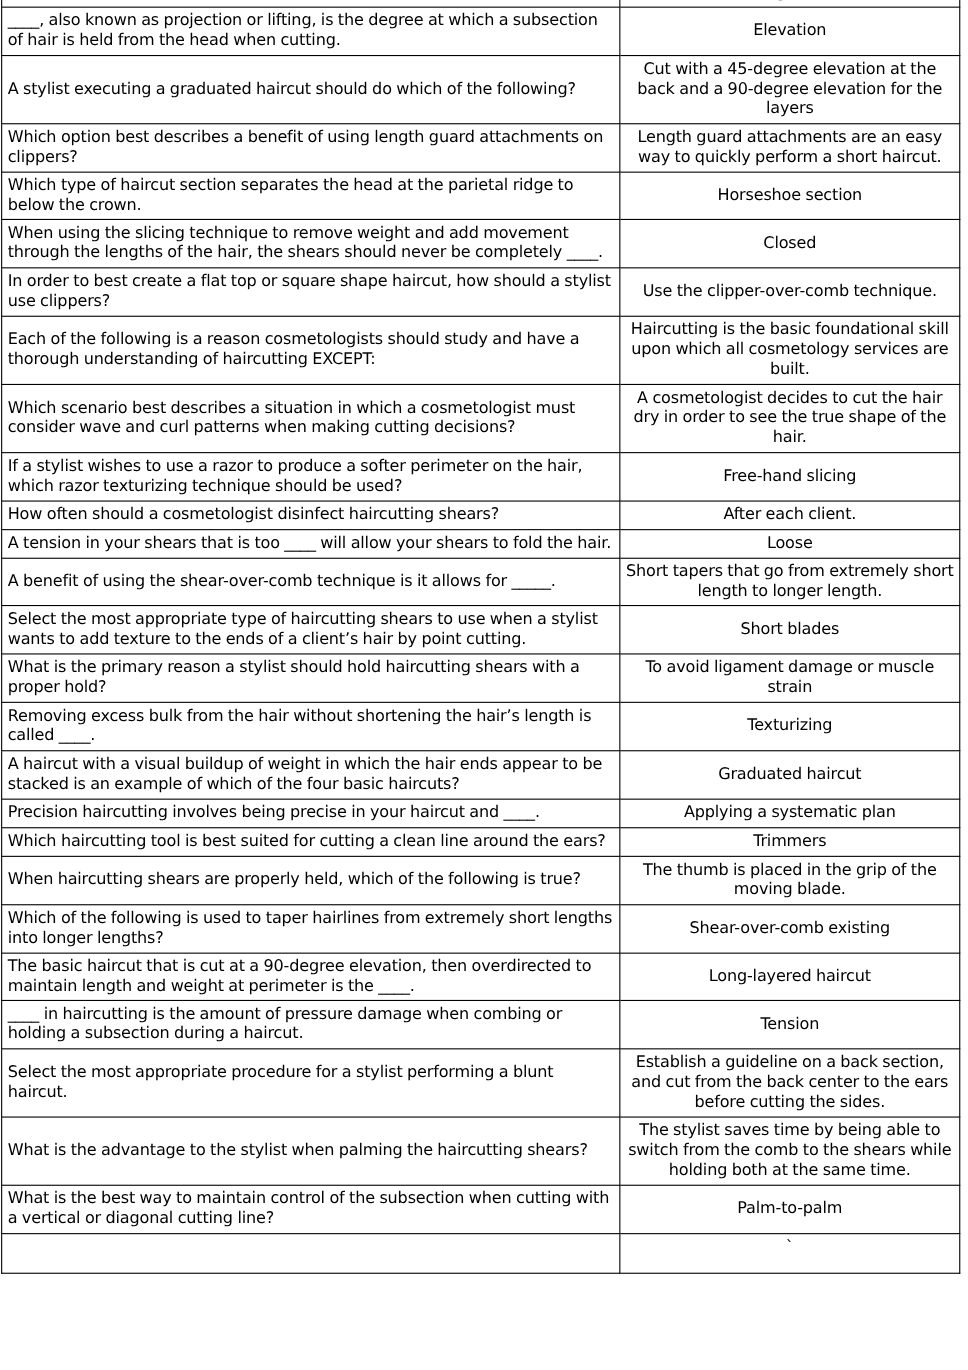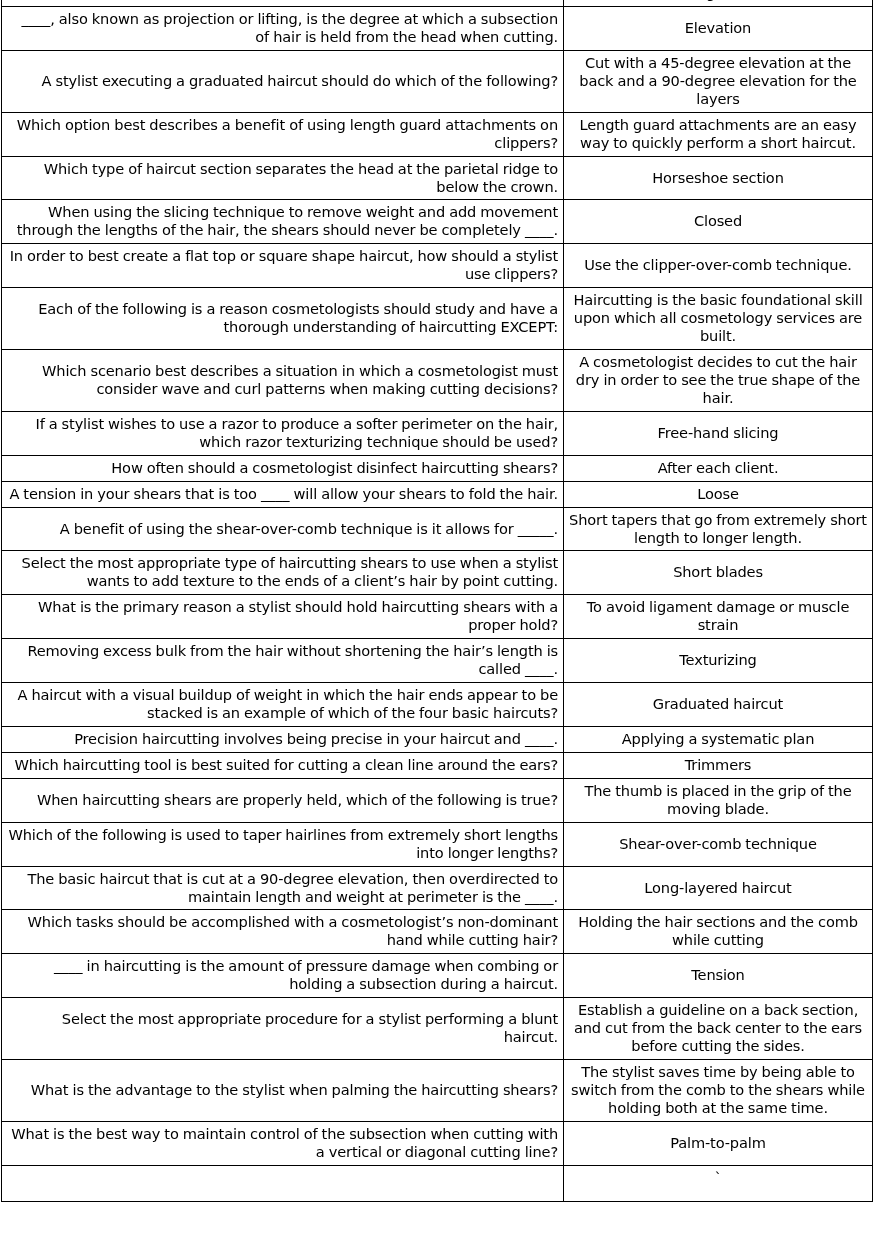--- a/index.html
+++ b/index.html
@@ -40,21 +40,21 @@
     vertical-align: middle;
     font-size: 14.6px;
     line-height: 1.23;
     letter-spacing: -0.15px;
     word-spacing: -0.4px;
     font-family: "DejaVu Sans", "Liberation Sans", sans-serif;
     background: #ffffff;
     overflow: hidden;
   }
   #qa-table td.q-cell {
-    text-align: right;
+    text-align: left;
   }
   #qa-table td.a-cell {
     text-align: center;
   }
   
   #qa-table tr.row-clip td { height: 26px; vertical-align: bottom; }
   #qa-table tr.row-stub td { height: 28px; vertical-align: top; }
 </style>
 </head>
 <body>
@@ -141,29 +141,25 @@
         <tr>
           <td class="q-cell">Which haircutting tool is best suited for cutting a clean line around the ears?</td>
           <td class="a-cell">Trimmers</td>
         </tr>
         <tr>
           <td class="q-cell">When haircutting shears are properly held, which of the following is true?</td>
           <td class="a-cell">The thumb is placed in the grip of the moving blade.</td>
         </tr>
         <tr>
           <td class="q-cell">Which of the following is used to taper hairlines from extremely short lengths into longer lengths?</td>
-          <td class="a-cell">Shear-over-comb technique</td>
+          <td class="a-cell">Shear-over-comb existing</td>
         </tr>
         <tr>
           <td class="q-cell">The basic haircut that is cut at a 90-degree elevation, then overdirected to maintain length and weight at perimeter is the ____.</td>
           <td class="a-cell">Long-layered haircut</td>
-        </tr>
-        <tr>
-          <td class="q-cell">Which tasks should be accomplished with a cosmetologist’s non-dominant hand while cutting hair?</td>
-          <td class="a-cell">Holding the hair sections and the comb while cutting</td>
         </tr>
         <tr>
           <td class="q-cell">____ in haircutting is the amount of pressure damage when combing or holding a subsection during a haircut.</td>
           <td class="a-cell">Tension</td>
         </tr>
         <tr>
           <td class="q-cell">Select the most appropriate procedure for a stylist performing a blunt haircut.</td>
           <td class="a-cell">Establish a guideline on a back section, and cut from the back center to the ears before cutting the sides.</td>
         </tr>
         <tr>

